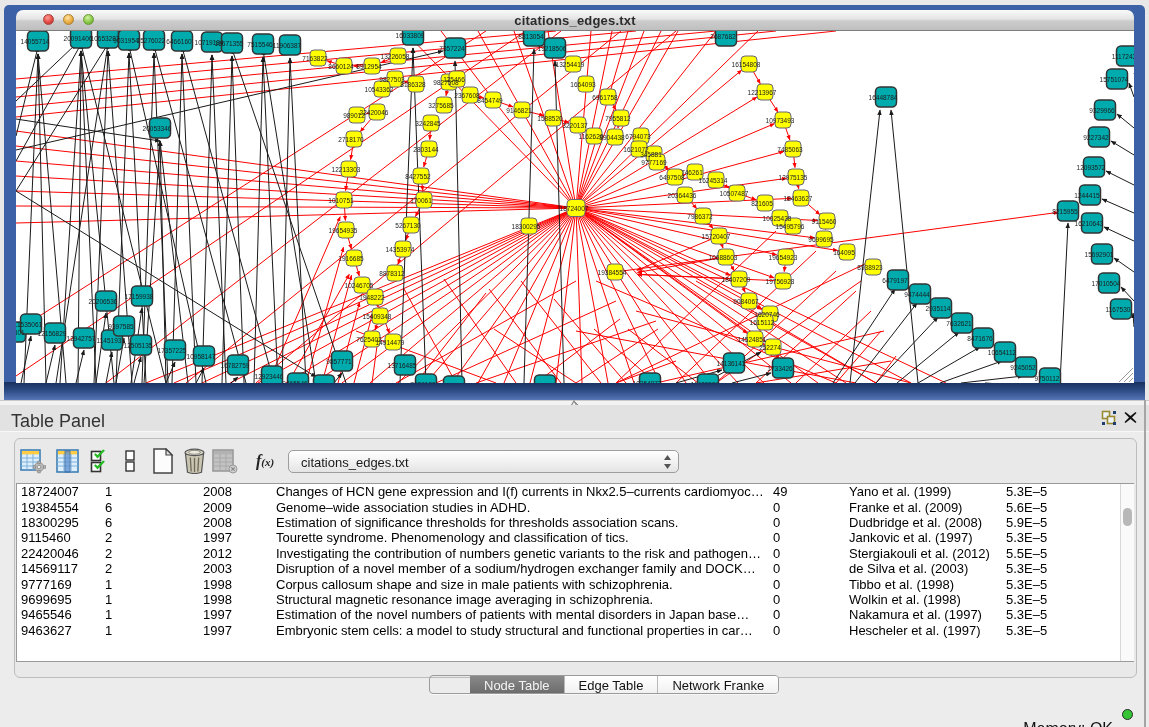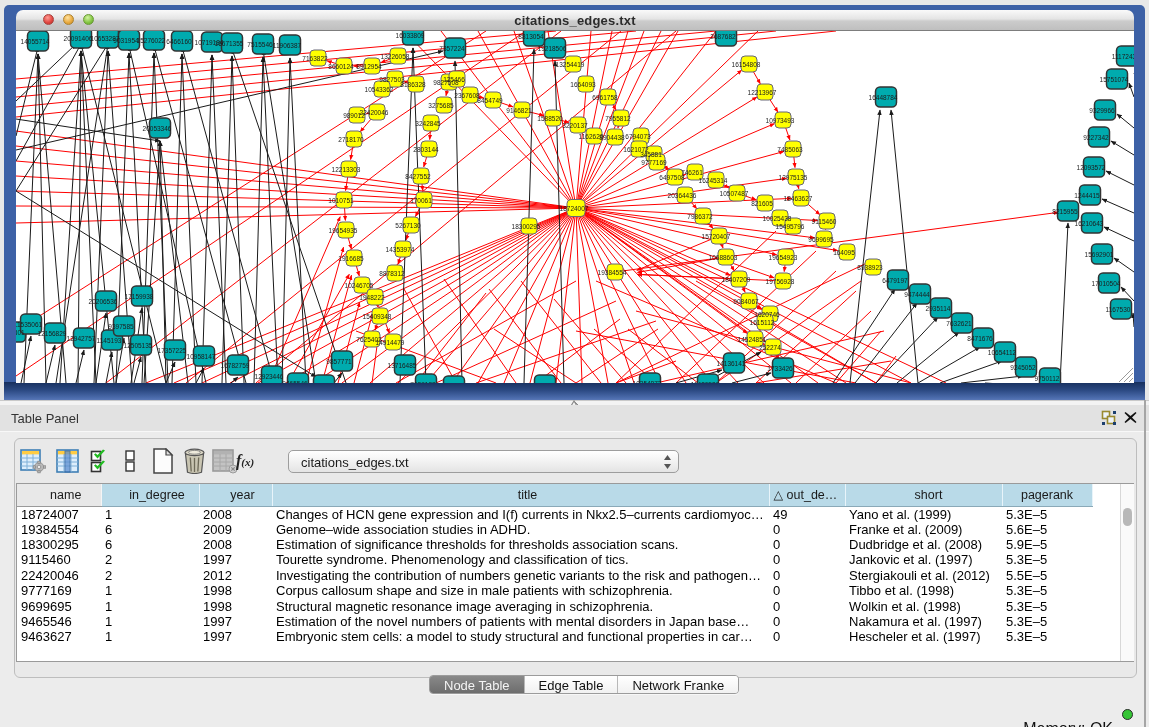--- a/index.html
+++ b/index.html
@@ -19,41 +19,41 @@
 #titletext { width:100%; text-align:center; top:3px; font-size:13px; color:#2c2c2c; font-weight:bold; letter-spacing:0.2px;}
 .tl { width:11px; height:11px; border-radius:50%; top:4px; }
 #tl-r { left:27px; background:radial-gradient(circle at 40% 30%, #ff9a94, #e0443e 60%, #b03330); border:1px solid #a8423d;}
 #tl-y { left:47px; background:radial-gradient(circle at 40% 30%, #ffe2a0, #e8a83c 60%, #c08a2c); border:1px solid #ad8330;}
 #tl-g { left:67px; background:radial-gradient(circle at 40% 30%, #d2f3a2, #82c440 60%, #609e2e); border:1px solid #6a9a36;}
 #canvas { left:16px; top:31px; width:1118px; height:352px; background:#ffffff; overflow:hidden; }
 
 
 #panelgap { left:0; top:400px; width:1149px; height:5px; background:#f3f3f3; border-top:1px solid #c9c9c9;}
 #paneltitle { left:0; top:405px; width:1149px; height:27px; background:#e2e2e2; border-bottom:1px solid #f8f8f8;}
-#paneltitle span { position:absolute; left:11px; top:6px; font-size:13px; color:#333; }
+#paneltitle span { position:absolute; left:11px; top:6px; font-size:18px; color:#333; }
 #panelbody { left:0; top:432px; width:1149px; height:295px; background:#ececec; }
 #roundbox { left:14px; top:6px; width:1123px; height:240px; border:1px solid #bdbdbd; border-radius:6px; background:#e9e9e9; }
 #combo { left:288px; top:18px; width:391px; height:23px; border:1px solid #9d9d9d; border-radius:5px;
   background:linear-gradient(#ffffff, #f2f2f2 50%, #e4e4e4); }
 #combo .txt { position:absolute; left:12px; top:4px; font-size:13px; color:#1a1a1a; }
 
 #tablewrap { left:16px; top:483px; width:1118px; height:179px; background:#fff; border:1px solid #9a9a9a; }
 table { border-collapse:collapse; table-layout:fixed; width:1104px; font-size:13px; color:#000; }
 th { height:22px; font-weight:normal; font-size:12.5px; color:#1a1a1a; text-align:center; padding-left:14px;
   background:#b9dae8; border-right:1px solid #e8f4fa; border-bottom:1px solid #8aa9b8; overflow:hidden; white-space:nowrap;}
 th.namecol { background:#e8e8e8; border-right:1px solid #f5f5f5; border-bottom:1px solid #9a9a9a;}
 td { height:15.4px; padding:0 0 0 4px; white-space:nowrap; overflow:hidden; text-overflow:ellipsis; }
 #scrollbar { left:1120px; top:484px; width:14px; height:177px; background:#fafafa; border-left:1px solid #d8d8d8;}
 #thumb { left:2px; top:24px; width:9px; height:18px; border-radius:5px; background:#b8b8b8; }
 
 
 #segs { left:429px; top:675px; height:19px; display:flex; border:1px solid #9b9b9b; border-radius:4px; overflow:hidden;
   box-shadow:0 1px 0 rgba(255,255,255,0.6);}
 #segs div { font-size:13px; padding:1px 14px 0 14px; line-height:17px; }
-#seg1 { background:linear-gradient(#898989,#6d6d6d); color:#f4f4f4; }
+#seg1 { background:linear-gradient(#898989,#6d6d6d); color:#f4f4f4;margin-left:40px; }
 #seg2 { background:linear-gradient(#ffffff,#f1f1f1); color:#111; border-left:1px solid #b8b8b8; border-right:1px solid #b8b8b8;text-align:center;}
 #seg3 { background:linear-gradient(#ffffff,#f1f1f1); color:#111; }
 
 #memok { right:36px; top:710px; font-size:16px; color:#111;margin-top:10px; }
 #memdot { right:16px; top:709px; width:11px; height:11px; border-radius:50%; background:#35c535; border:1.5px solid #2a2a2a; }
 #rightline { left:1144px; top:400px; width:2px; height:327px; background:#a5a5a5; }
 </style>
 </head>
 <body>
 <div class="abs" id="winframe"></div>
@@ -697,21 +697,21 @@
   <g stroke="#a8a8a8" stroke-width="1">
         <line x1="1" y1="9" x2="21" y2="9"></line>
         <line x1="1" y1="13" x2="21" y2="13"></line>
         <line x1="1" y1="17" x2="21" y2="17"></line>
         <line x1="8" y1="5" x2="8" y2="22"></line>
         <line x1="14" y1="5" x2="14" y2="22"></line>
       </g>
   <circle cx="21" cy="20" r="4" fill="#cfcfcf" stroke="#9a9a9a"></circle>
   <path d="M19.3 18.3 L22.7 21.7 M22.7 18.3 L19.3 21.7" stroke="#8a8a8a" stroke-width="1.2"></path>
 </svg>
-<div class="abs" style="left:236px;top:20px;font-size:16px;font-style:italic;font-weight:bold;color:#222;font-family:'Liberation Serif',serif">f<span style="font-size:11px">(x)</span></div>
+<div class="abs" style="left:256px;top:20px;font-size:16px;font-style:italic;font-weight:bold;color:#222;font-family:'Liberation Serif',serif">f<span style="font-size:11px">(x)</span></div>
 
   <div class="abs" id="combo">
       <span class="txt">citations_edges.txt</span>
       <svg class="abs" style="right:6px;top:3px" width="9" height="16" viewBox="0 0 9 16">
         <path d="M4.5 1 L8 6 L1 6 Z" fill="#555"></path>
         <path d="M4.5 15 L8 10 L1 10 Z" fill="#555"></path>
       </svg>
     </div>
 </div>
 
@@ -721,30 +721,20 @@
 <col style="width:84px">
         <col style="width:98px">
         <col style="width:73px">
         <col style="width:497px">
 <col style="width:76px">
         <col style="width:157px">
         <col style="width:90px">
         <col style="width:29px">
 </colgroup>
 <tbody>
-        <tr>
- <th class="namecol">name</th>
-          <th>in_degree</th>
-          <th>year</th>
-          <th>title</th>
- <th style="text-align:left;padding-left:4px">△ out_de…</th>
-          <th style="padding-left:10px">short</th>
-          <th style="padding-left:0">pagerank</th>
-          <th style="background:#fff;border:none"></th>
-</tr>
 <tr>
           <td>18724007</td>
           <td>1</td>
           <td>2008</td>
           <td>Changes of HCN gene expression and I(f) currents in Nkx2.5–currents cardiomyoc…</td>
           <td>49</td>
           <td>Yano et al. (1999)</td>
           <td>5.3E–5</td>
           <td></td>
         </tr>
@@ -779,20 +769,30 @@
           <td></td>
         </tr>
 <tr>
           <td>22420046</td>
           <td>2</td>
           <td>2012</td>
           <td>Investigating the contribution of numbers genetic variants to the risk and pathogen…</td>
           <td>0</td>
           <td>Stergiakouli et al. (2012)</td>
           <td>5.5E–5</td>
+          <td></td>
+        </tr>
+<tr>
+          <td>14569117</td>
+          <td>2</td>
+          <td>2003</td>
+          <td>Disruption of a novel member of a sodium/hydrogen exchanger family and DOCK…</td>
+          <td>0</td>
+          <td>de Silva et al. (2003)</td>
+          <td>5.3E–5</td>
           <td></td>
         </tr>
 <tr>
           <td>9777169</td>
           <td>1</td>
           <td>1998</td>
           <td>Corpus callosum shape and size in male patients with schizophrenia.</td>
           <td>0</td>
           <td>Tibbo et al. (1998)</td>
           <td>5.3E–5</td>

